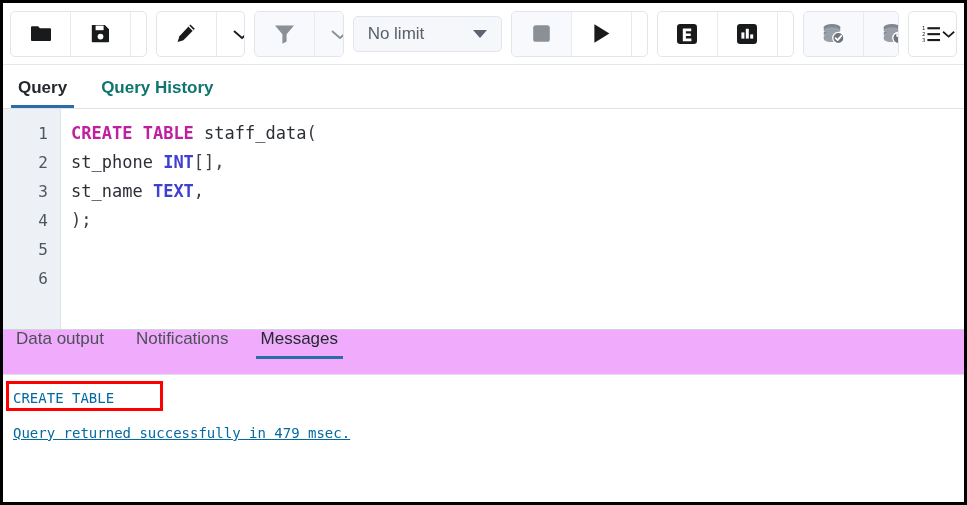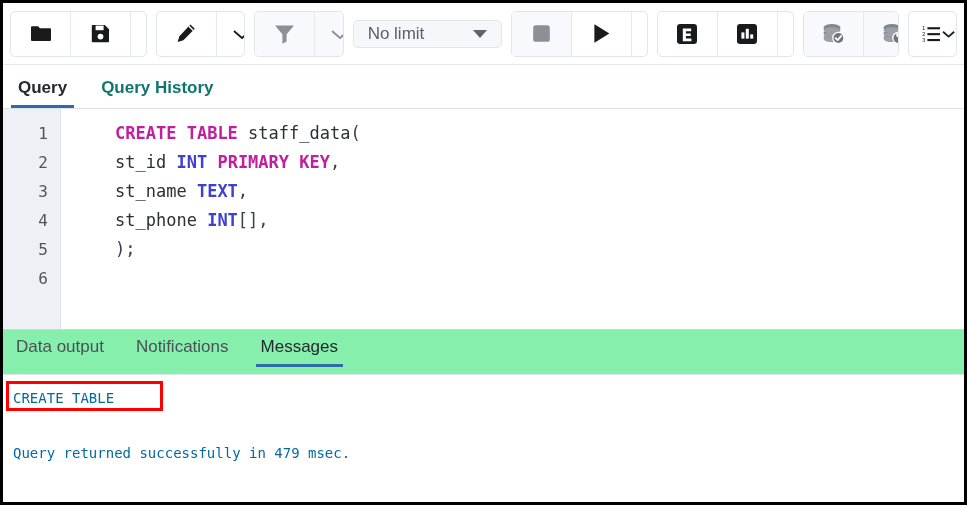--- a/index.html
+++ b/index.html
@@ -58,21 +58,21 @@
 
   .ic { display: block; }
   .ic.black { fill: #181a1c; }
   .ic.gray  { fill: #8b9097; }
 
   .limitsel {
     display: flex;
     align-items: center;
     justify-content: space-between;
     width: 180px;
-    height: 28px;
+    height: 36px;
     padding: 0 14px;
     box-sizing: border-box;
     background: #f5f7fb;
     border: 1px solid #e2e5ea;
     border-radius: 5px;
     cursor: pointer;
   }
   .limitsel .lbl {
     font-size: 17px;
     color: #59606a;
@@ -138,36 +138,35 @@
     padding: 10px 0 0 10px;
     box-sizing: border-box;
   }
   .cline {
     height: 29px;
     line-height: 29px;
     font-family: "DejaVu Sans Mono", monospace;
     font-size: 17px;
     white-space: pre;
     color: #1b1f24;
-    margin-left: 44px;
   }
   .kw   { color: #c020a0; font-weight: bold; }
   .typ  { color: #4040d0; font-weight: bold; }
   .pln  { color: #2b2f36; }
   .pun  { color: #3a3f46; }
 
   
   .otabs {
     display: flex;
-    align-items: center;
+    align-items: flex-start;
     height: 44px;
     padding-left: 8px;
     gap: 22px;
     border-bottom: 1px solid #dfe3e8;
-    background: #86efac;
+    background: #f0abfc;
   }
   .otab {
     font-size: 17px;
     color: #4b5057;
     padding: 0 5px 9px 5px;
     border-bottom: 3px solid transparent;
     cursor: pointer;
     line-height: 1;
   }
   .otab.active {
@@ -180,21 +179,21 @@
     background: #ffffff;
     height: 120px;
   }
   .msgline {
     font-family: "DejaVu Sans Mono", monospace;
     font-size: 14px;
     color: #0369a1;
     white-space: pre;
     line-height: 1.35;
   }
-  .msgline.second { margin-top: 36px; }
+  .msgline.second { margin-top: 16px; text-decoration: underline; }
   .redbox {
     position: absolute;
     left: 3px;
     top: 6px;
     width: 157px;
     height: 30px;
     border: 3px solid #fe0000;
     box-sizing: border-box;
     pointer-events: none;
   }
@@ -347,23 +346,22 @@
     <div class="gutter">
       <div class="gnum">1</div>
       <div class="gnum">2</div>
       <div class="gnum">3</div>
       <div class="gnum">4</div>
       <div class="gnum">5</div>
       <div class="gnum">6</div>
     </div>
     <div class="code" id="code-area">
         <div class="cline"><span class="kw">CREATE</span><span class="pln"> </span><span class="kw">TABLE</span><span class="pln"> </span><span class="pln">staff_data</span><span class="pun">(</span></div>
-        <div class="cline"><span class="pln">st_id</span><span class="pln"> </span><span class="typ">INT</span><span class="pln"> </span><span class="kw">PRIMARY</span><span class="pln"> </span><span class="kw">KEY</span><span class="pun">,</span></div>
+        <div class="cline"><span class="pln">st_phone</span><span class="pln"> </span><span class="typ">INT</span><span class="pun">[]</span><span class="pun">,</span></div>
         <div class="cline"><span class="pln">st_name</span><span class="pln"> </span><span class="typ">TEXT</span><span class="pun">,</span></div>
-        <div class="cline"><span class="pln">st_phone</span><span class="pln"> </span><span class="typ">INT</span><span class="pun">[]</span><span class="pun">,</span></div>
         <div class="cline"><span class="pun">)</span><span class="pun">;</span></div>
       </div>
   </div>
 
   <div class="otabs">
     <div class="otab">Data output</div>
     <div class="otab">Notifications</div>
     <div class="otab active">Messages</div>
   </div>
 

